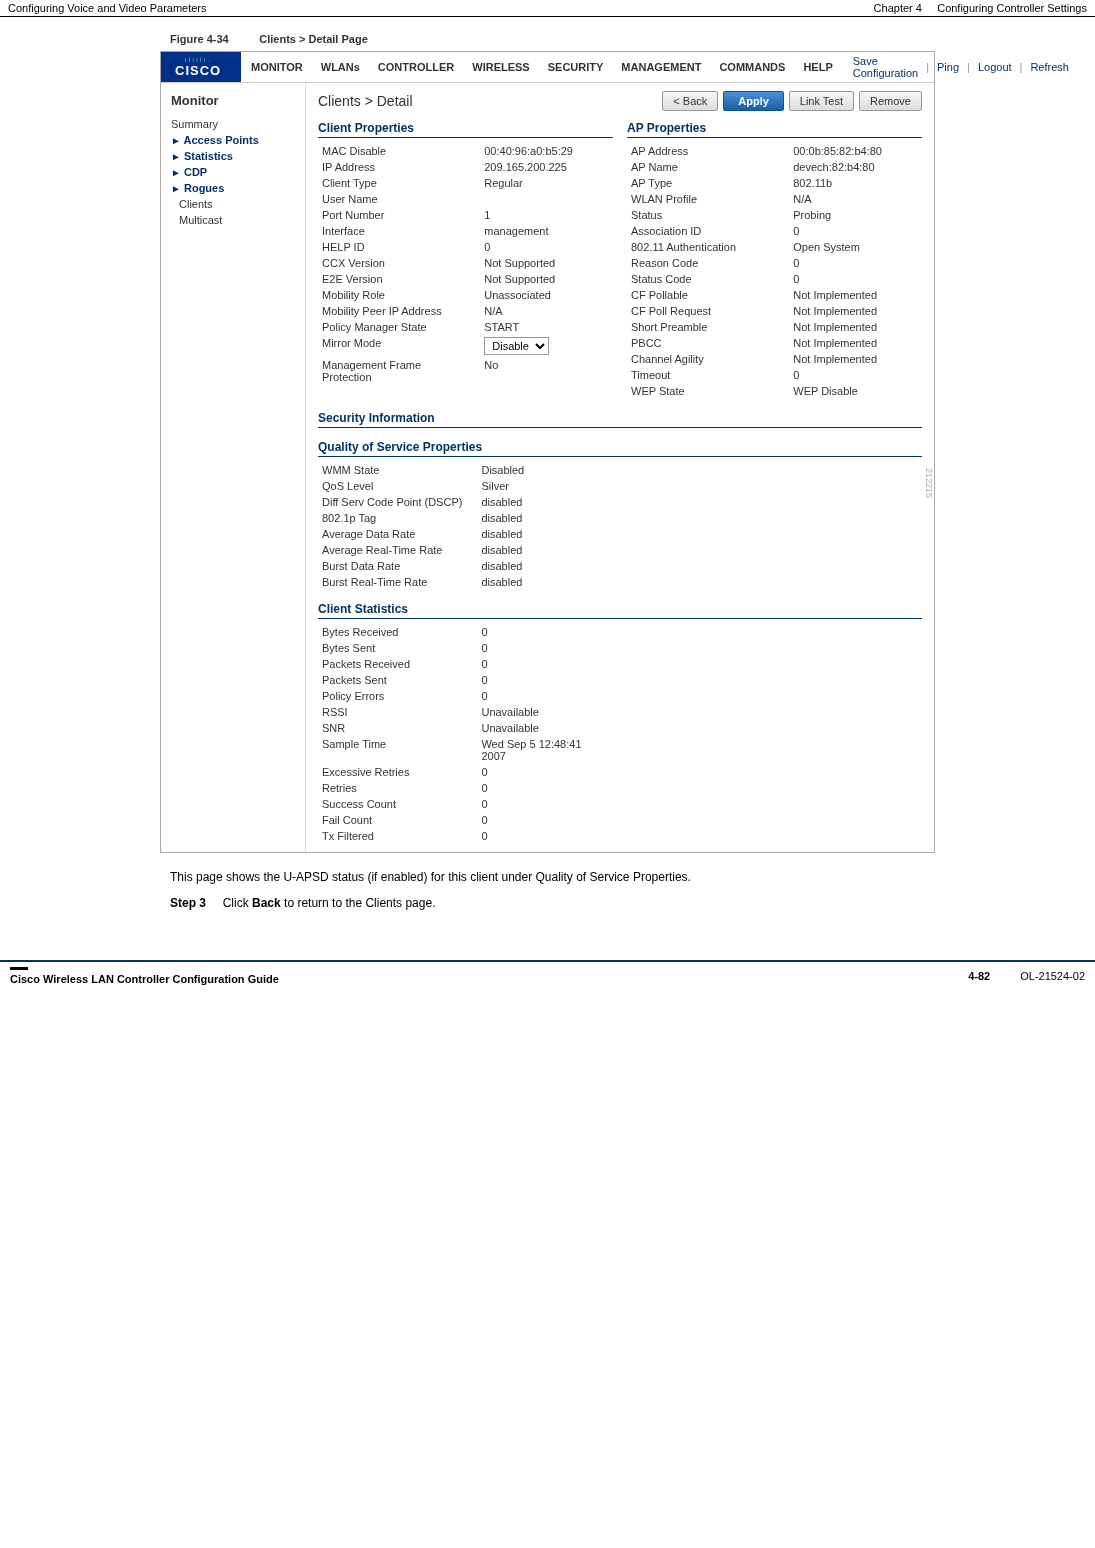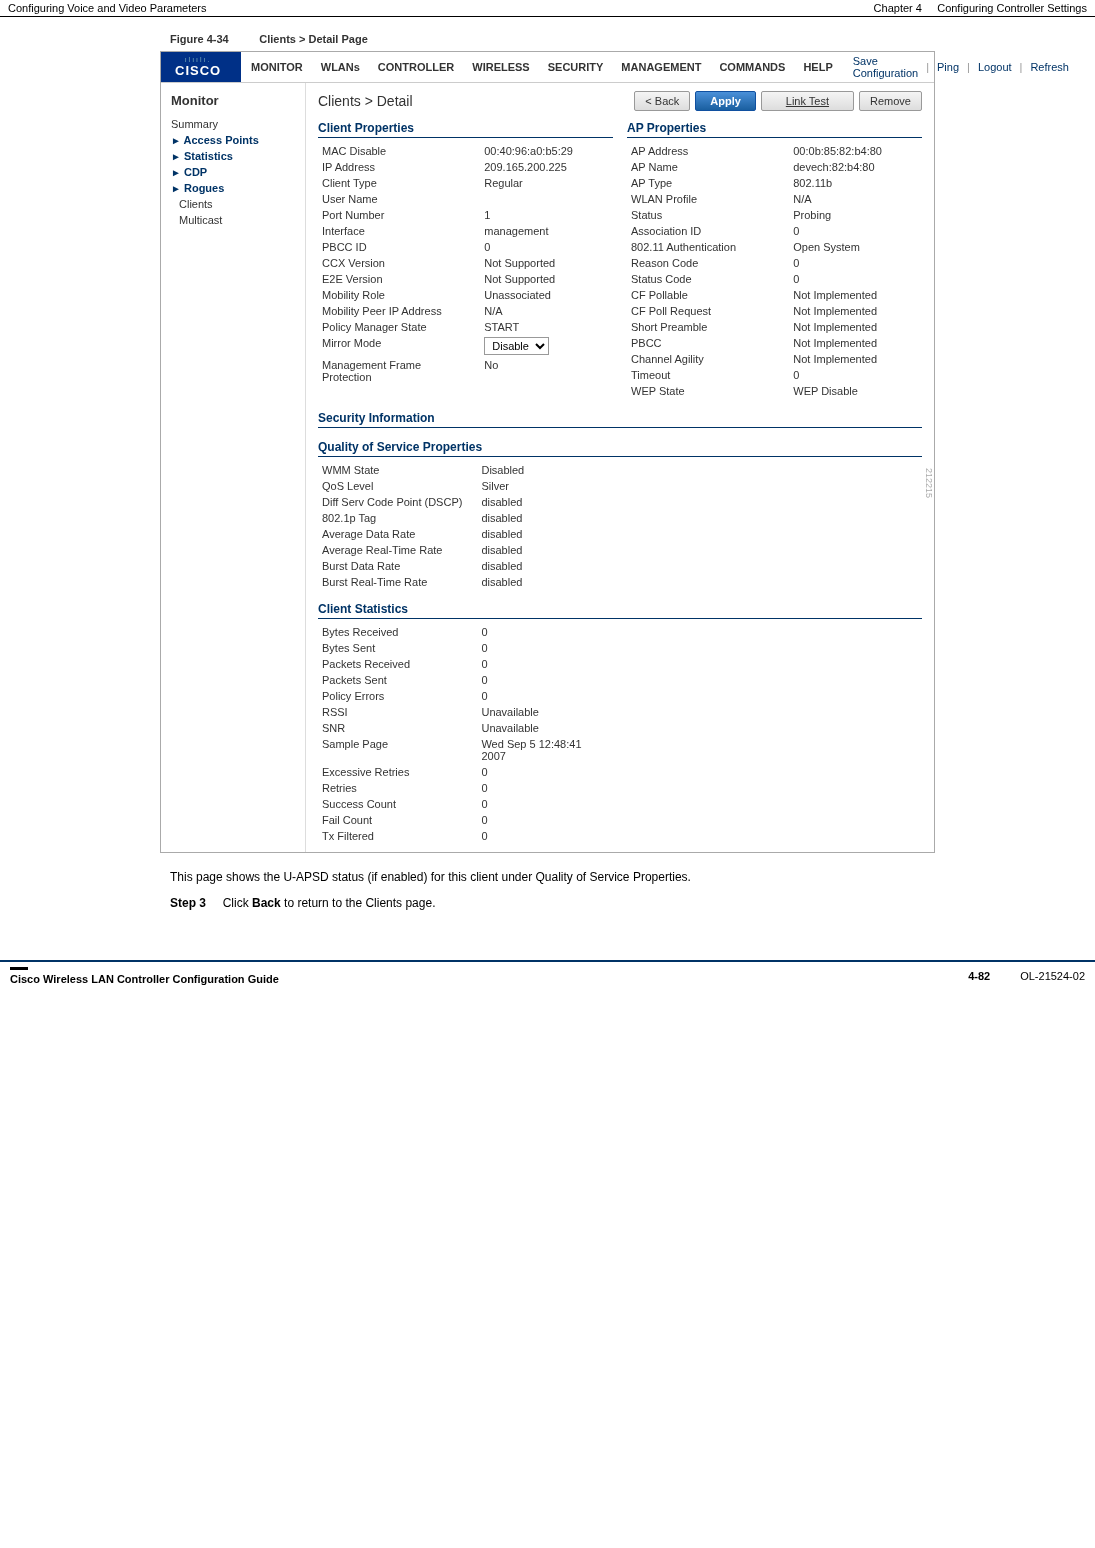--- a/index.html
+++ b/index.html
@@ -92,21 +92,21 @@
       <div style="padding: 2px 10px 2px 18px; font-size: 11px; cursor: pointer; color: #333;">Multicast</div>
     </div>
 
     <div style="flex: 1; padding: 8px 12px; position: relative;">
 
       <div style="display: flex; align-items: center; justify-content: space-between; margin-bottom: 10px;">
         <span style="font-size: 14px; color: #333;">Clients &gt; Detail</span>
         <div style="display: flex; gap: 5px;">
           <button class="btn" style="font-size: 11px; padding: 3px 10px; border: 1px solid #999; background: linear-gradient(to bottom, #f5f5f5, #ddd); cursor: pointer;">&lt; Back</button>
           <button class="btn btn-primary" style="font-size: 11px; padding: 3px 14px; background: linear-gradient(to bottom, #4a90d9, #1a5fa0); color: #fff; border: 1px solid #1050a0; font-weight: bold; cursor: pointer;">Apply</button>
-          <button class="btn" style="font-size: 11px; padding: 3px 24px; border: 1px solid #999; background: linear-gradient(to bottom, #f5f5f5, #ddd); cursor: pointer; text-decoration: underline;">Link Test</button>
+          <button class="btn" style="font-size: 11px; padding: 3px 10px; border: 1px solid #999; background: linear-gradient(to bottom, #f5f5f5, #ddd); cursor: pointer;">Link Test</button>
           <button class="btn" style="font-size: 11px; padding: 3px 10px; border: 1px solid #999; background: linear-gradient(to bottom, #f5f5f5, #ddd); cursor: pointer;">Remove</button>
         </div>
       </div>
 
       <div style="display: flex; gap: 14px;">
 
         <div style="flex: 1;">
           <div style="font-size: 12px; font-weight: bold; color: #036; border-bottom: 1px solid #036; padding-bottom: 2px; margin-bottom: 5px;">Client Properties</div>
           <table class="prop-table">
             <tbody>
@@ -128,21 +128,21 @@
                 </tr>
             <tr>
                   <td>Port Number</td>
                   <td>1</td>
                 </tr>
             <tr>
                   <td>Interface</td>
                   <td>management</td>
                 </tr>
             <tr>
-                  <td>PBCC ID</td>
+                  <td>HELP ID</td>
                   <td>0</td>
                 </tr>
             <tr>
                   <td>CCX Version</td>
                   <td>Not Supported</td>
                 </tr>
             <tr>
                   <td>E2E Version</td>
                   <td>Not Supported</td>
                 </tr>
@@ -319,21 +319,21 @@
               </tr>
           <tr>
                 <td>RSSI</td>
                 <td>Unavailable</td>
               </tr>
           <tr>
                 <td>SNR</td>
                 <td>Unavailable</td>
               </tr>
           <tr>
-                <td>Sample Page</td>
+                <td>Sample Time</td>
                 <td>Wed Sep 5 12:48:41 2007</td>
               </tr>
           <tr>
                 <td>Excessive Retries</td>
                 <td>0</td>
               </tr>
           <tr>
                 <td>Retries</td>
                 <td>0</td>
               </tr>

